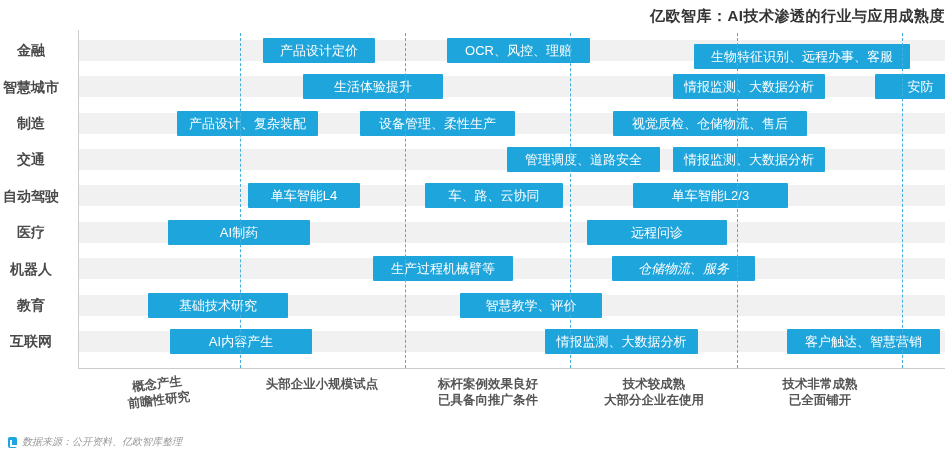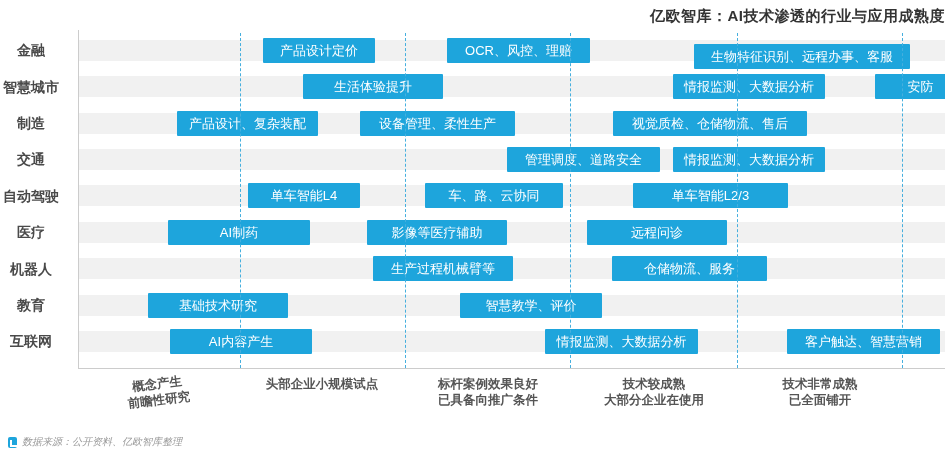--- a/index.html
+++ b/index.html
@@ -82,28 +82,27 @@
         <span>自动驾驶</span>
       </div>
       <div class="box" style="left: 248px; top: 183.3px; width: 112px;">单车智能L4</div>
       <div class="box" style="left: 425px; top: 183.3px; width: 138px;">车、路、云协同</div>
       <div class="box" style="left: 633px; top: 183.3px; width: 155px;">单车智能L2/3</div>
       <div class="stripe" style="left: 79px; top: 221.7px; width: 866px;"></div>
       <div class="row-label" style="top: 214px; height: 36.4px;">
         <span>医疗</span>
       </div>
       <div class="box" style="left: 168px; top: 219.7px; width: 142px;">AI制药</div>
-      <div class="box" style="left: 367px; top: 219.7px; width: 140px;">影像等医疗辅助</div>
       <div class="box" style="left: 587px; top: 219.7px; width: 140px;">远程问诊</div>
       <div class="stripe" style="left: 79px; top: 258.1px; width: 866px;"></div>
       <div class="row-label" style="top: 250.4px; height: 36.4px;">
         <span>机器人</span>
       </div>
       <div class="box" style="left: 373px; top: 256.1px; width: 140px;">生产过程机械臂等</div>
-      <div class="box" style="left: 612px; top: 256.1px; width: 155px;">仓储物流、服务</div>
+      <div class="box" style="left: 612px; top: 256.1px; width: 143px; font-style: italic;">仓储物流、服务</div>
       <div class="stripe" style="left: 79px; top: 294.5px; width: 866px;"></div>
       <div class="row-label" style="top: 286.8px; height: 36.4px;">
         <span>教育</span>
       </div>
       <div class="box" style="left: 148px; top: 292.5px; width: 140px;">基础技术研究</div>
       <div class="box" style="left: 460px; top: 292.5px; width: 142px;">智慧教学、评价</div>
       <div class="stripe" style="left: 79px; top: 330.9px; width: 866px;"></div>
       <div class="row-label" style="top: 323.2px; height: 36.4px;">
         <span>互联网</span>
       </div>

